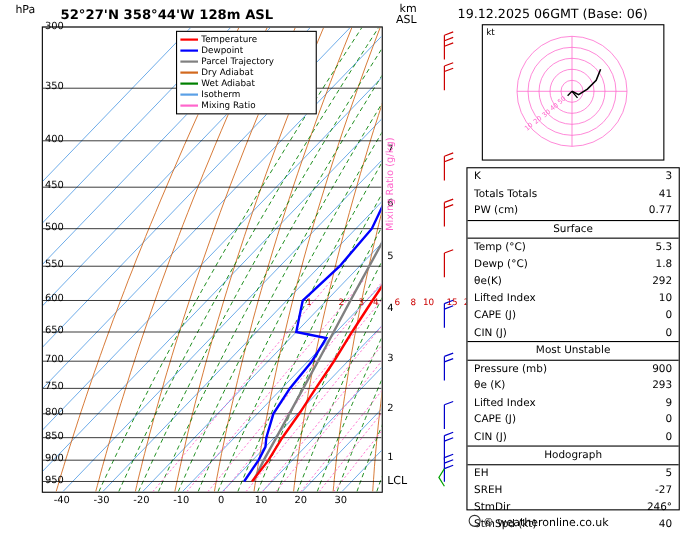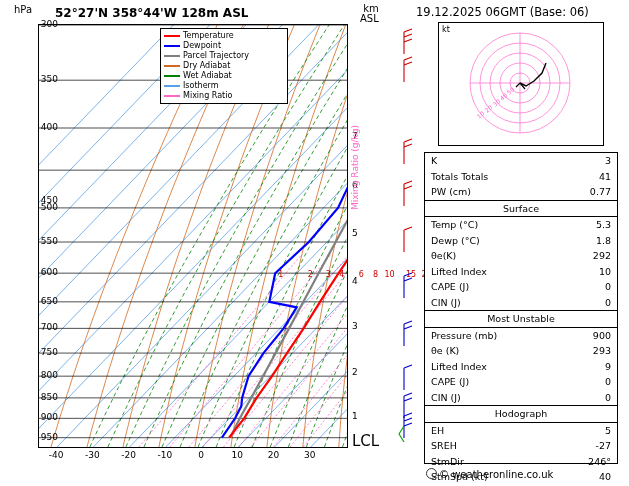--- a/index.html
+++ b/index.html
@@ -18,21 +18,21 @@
   .xlab{position:absolute;font-size:9px;color:#000;text-align:center;width:30px;}
   .xaxis-title{position:absolute;left:60px;top:466px;width:280px;text-align:center;font-size:10px;color:#000;}
 
   .legend{position:absolute;left:160px;top:28px;width:120px;background:#fff;border:1px solid #000;padding:2px 3px;font-size:8px;line-height:10px;}
   .legend .row{display:flex;align-items:center;gap:3px;height:10px;}
   .legend .sw{width:16px;height:0;border-top-width:2px;border-top-style:solid;display:inline-block;}
 
   .mixlabel{position:absolute;left:350px;top:210px;font-size:9px;color:#ff66cc;transform:rotate(-90deg);transform-origin:left top;white-space:nowrap;}
 
   .mixnum{position:absolute;font-size:8px;color:#cc0000;}
-  .lcl{position:absolute;left:352px;top:432px;font-size:15px;color:#000;text-align:right;}
+  .lcl{position:absolute;left:352px;top:432px;font-size:10px;color:#000;text-align:right;}
 
   .barbs{position:absolute;left:395px;top:24px;width:24px;height:424px;}
 
   
   #rightcol{position:absolute;left:410px;top:0;width:219px;height:486px;}
   .rtitle{position:absolute;left:6px;top:5px;font-size:11.5px;font-weight:normal;color:#000;white-space:nowrap;}
   .hodobox{position:absolute;left:28px;top:22px;width:164px;height:122px;border:1px solid #000;background:#fff;}
   .kt{position:absolute;left:3px;top:2px;font-size:8px;color:#000;}
   .tablebox{position:absolute;left:14px;top:152px;width:192px;height:310px;border:1px solid #000;background:#fff;font-size:9.5px;}
   .trow{display:flex;justify-content:space-between;padding:0 6px;height:15.5px;line-height:15.5px;}
@@ -200,21 +200,21 @@
       <div class="row">
           <span class="sw" style="border-top-color:#ff66cc"></span>
           <span>Mixing Ratio</span>
         </div>
     </div>
 
     <div id="ylabels">
         <div class="ylab" style="top: 19px;">300</div>
         <div class="ylab" style="top: 74.1914px;">350</div>
         <div class="ylab" style="top: 122px;">400</div>
-        <div class="ylab" style="top: 164.171px; margin-top: 31px;">450</div>
+        <div class="ylab" style="top: 164.171px;">450</div>
         <div class="ylab" style="top: 201.894px;">500</div>
         <div class="ylab" style="top: 236.018px; text-align: right;">550</div>
         <div class="ylab" style="top: 267.171px;">600</div>
         <div class="ylab" style="top: 295.829px;">650</div>
         <div class="ylab" style="top: 322.362px;">700</div>
         <div class="ylab" style="top: 347.064px;">750</div>
         <div class="ylab" style="top: 370.171px;">800</div>
         <div class="ylab" style="top: 391.877px;">850</div>
         <div class="ylab" style="top: 412.342px;">900</div>
         <div class="ylab" style="top: 431.7px;">950</div>

